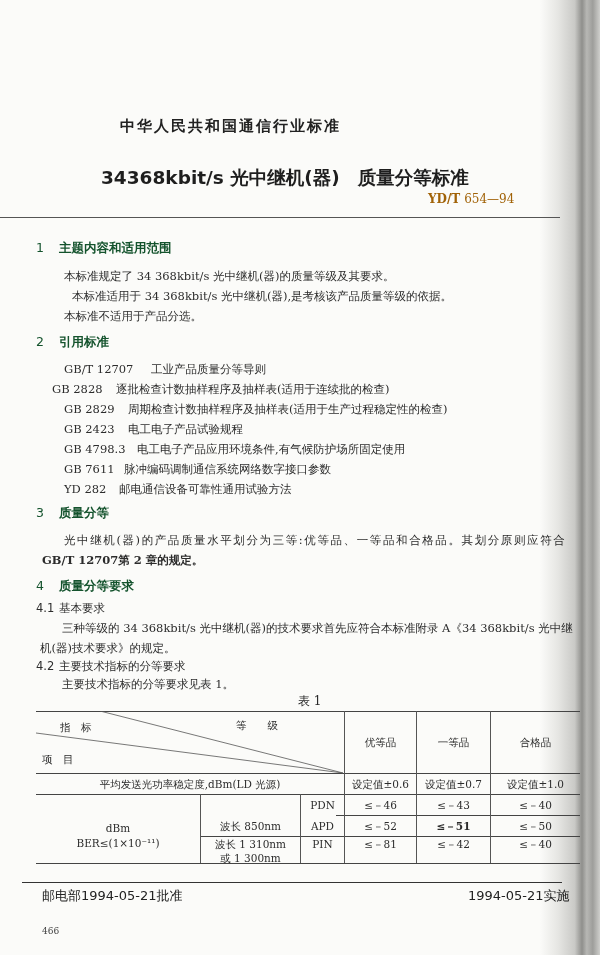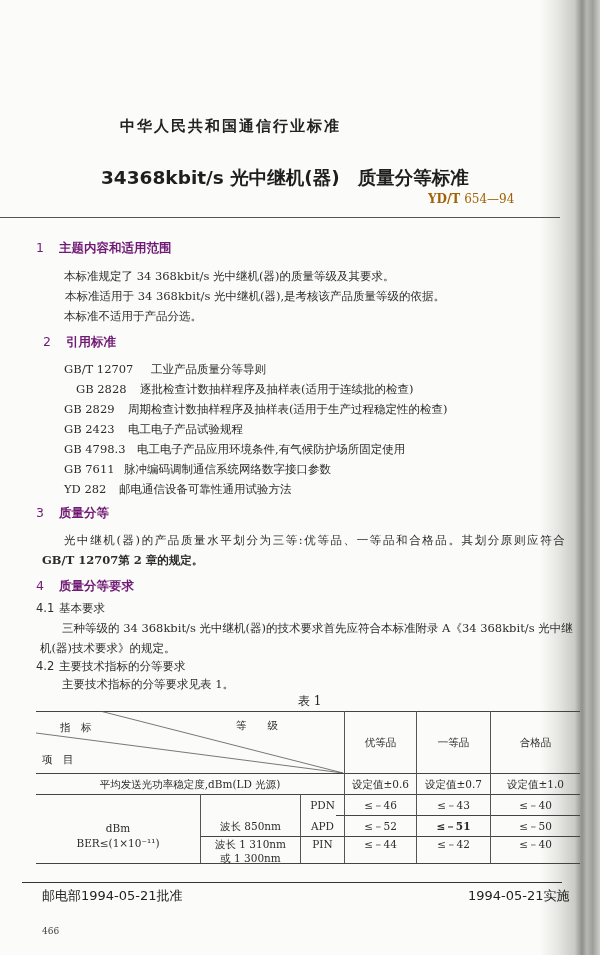--- a/index.html
+++ b/index.html
@@ -14,21 +14,21 @@
     background:linear-gradient(to right, rgba(251,251,249,0) 0%, #e6e6e3 30%, #c9c9c6 58%, #8f8f8c 70%, #b7b7b4 78%, #9e9e9b 88%, #cfcfcc 100%);
     pointer-events:none;
   }
   .abs { position:absolute; white-space:nowrap; }
   .org { left:120px; top:117px; font-family:"DejaVu Sans","Liberation Sans",sans-serif; font-weight:bold; font-size:15px; letter-spacing:2px; color:#222; }
   .stdno { left:428px; top:148px; font-size:12px; color:#a16207;margin-top:44px; }
   .stdno b { font-weight:bold; }
   .title { left:101px; top:165px; font-size:18.5px; font-weight:bold; color:#1e1e1e; font-family:"DejaVu Sans","Liberation Sans",sans-serif; }
   .title .sp { display:inline-block; width:18px; }
   .topline { position:absolute; left:0; top:217px; width:560px; border-top:1px solid #555; }
-  .h1 { font-family:"DejaVu Sans","Liberation Sans",sans-serif; font-weight:bold; font-size:12.5px; color:#701a75; }
+  .h1 { font-family:"DejaVu Sans","Liberation Sans",sans-serif; font-weight:bold; font-size:12.5px; color:#14532d; }
   .h1 .num { font-weight:normal; display:inline-block; width:23px; }
   .p { font-size:11.5px; color:#2c2c2c; }
   .ref { font-size:11.5px; color:#2c2c2c; }
   .ref .code { display:inline-block; }
   .h2 { font-size:11.5px; color:#2c2c2c; font-family:"DejaVu Sans","Liberation Sans",sans-serif; }
   .h2 .num { display:inline-block; width:23px; }
   .caption { left:298px; top:693px; font-size:12px; }
   
   .tbl { position:absolute; left:36px; top:711px; width:544px; height:152px; }
   .hl { position:absolute; left:0; border-top:1px solid #444; }
@@ -43,26 +43,26 @@
 
 <div class="binding"></div>
 
 <div class="abs org">中华人民共和国通信行业标准</div>
 <div class="abs stdno"><b>YD/T</b> <span>654—94</span></div>
 <div class="abs title"><span>34368kbit/s 光中继机(器)</span><span class="sp"></span><span>质量分等标准</span></div>
 <div class="topline"></div>
 
 <div class="abs h1" style="left:36px;top:240px;"><span class="num">1</span><span>主题内容和适用范围</span></div>
 <div class="abs p" style="left:64px;top:269px;">本标准规定了 34 368kbit/s 光中继机(器)的质量等级及其要求。</div>
-<div class="abs p" style="left:65px;top:289px;text-align:center;">本标准适用于 34 368kbit/s 光中继机(器),是考核该产品质量等级的依据。</div>
+<div class="abs p" style="left:72px;top:289px;text-align:center;">本标准适用于 34 368kbit/s 光中继机(器),是考核该产品质量等级的依据。</div>
 <div class="abs p" style="left:64px;top:309px;">本标准不适用于产品分选。</div>
 
-<div class="abs h1" style="left:43px;top:334px;"><span class="num">2</span><span>引用标准</span></div>
+<div class="abs h1" style="left:36px;top:334px;"><span class="num">2</span><span>引用标准</span></div>
 <div class="abs ref" style="left:64px;top:362px;"><span class="code" style="width:87px">GB/T 12707</span><span>工业产品质量分等导则</span></div>
-<div class="abs ref" style="left:76px;top:382px;"><span class="code" style="width:64px">GB 2828</span><span>逐批检查计数抽样程序及抽样表(适用于连续批的检查)</span></div>
+<div class="abs ref" style="left:52px;top:382px;"><span class="code" style="width:64px">GB 2828</span><span>逐批检查计数抽样程序及抽样表(适用于连续批的检查)</span></div>
 <div class="abs ref" style="left:64px;top:402px;"><span class="code" style="width:64px">GB 2829</span><span>周期检查计数抽样程序及抽样表(适用于生产过程稳定性的检查)</span></div>
 <div class="abs ref" style="left:64px;top:422px;"><span class="code" style="width:64px">GB 2423</span><span>电工电子产品试验规程</span></div>
 <div class="abs ref" style="left:64px;top:442px;"><span class="code" style="width:73px">GB 4798.3</span><span>电工电子产品应用环境条件,有气候防护场所固定使用</span></div>
 <div class="abs ref" style="left:64px;top:462px;"><span class="code" style="width:60px">GB 7611</span><span>脉冲编码调制通信系统网络数字接口参数</span></div>
 <div class="abs ref" style="left:64px;top:482px;"><span class="code" style="width:55px">YD 282</span><span>邮电通信设备可靠性通用试验方法</span></div>
 
 <div class="abs h1" style="left:36px;top:505px;"><span class="num">3</span><span>质量分等</span></div>
 <div class="abs p" style="left:64px;top:533px;letter-spacing:1.6px;">光中继机(器)的产品质量水平划分为三等:优等品、一等品和合格品。其划分原则应符合</div>
 <div class="abs p" style="left:42px;top:553px;font-weight:bold;">GB/T 12707第 2 章的规定。</div>
 
@@ -118,21 +118,21 @@
   <div class="cell" style="left:265px;width:43px;top:127px;">PIN</div>
 
   <div class="cell" style="left:309px;width:71px;top:88px;">≤－46</div>
   <div class="cell" style="left:381px;width:73px;top:88px;">≤－43</div>
   <div class="cell" style="left:455px;width:89px;top:88px;">≤－40</div>
 
   <div class="cell" style="left:309px;width:71px;top:109px;">≤－52</div>
   <div class="cell" style="left:381px;width:73px;top:109px;font-weight:bold;">≤－51</div>
   <div class="cell" style="left:455px;width:89px;top:109px;">≤－50</div>
 
-  <div class="cell" style="left:309px;width:71px;top:127px;">≤－44</div>
+  <div class="cell" style="left:309px;width:71px;top:127px;">≤－81</div>
   <div class="cell" style="left:381px;width:73px;top:127px;">≤－42</div>
   <div class="cell" style="left:455px;width:89px;top:127px;">≤－40</div>
 </div>
 
 <div class="footline"></div>
 <div class="abs foot" style="left:42px;top:887px;">邮电部1994-05-21批准</div>
 <div class="abs foot" style="left:468px;top:887px;">1994-05-21实施</div>
 <div class="abs pageno">466</div>
 
 </body></html>

